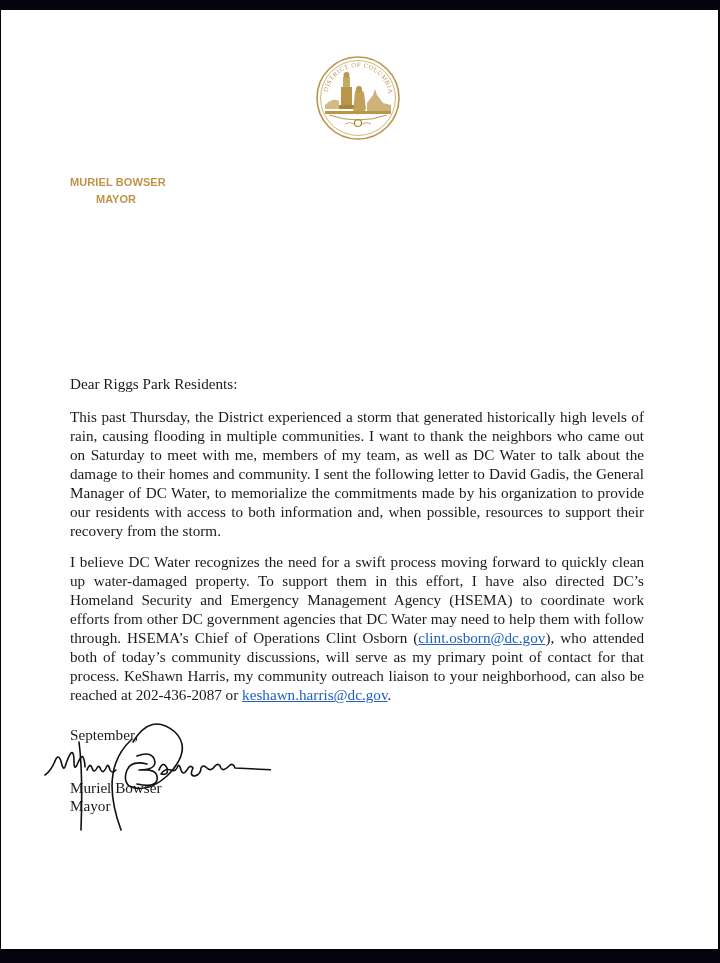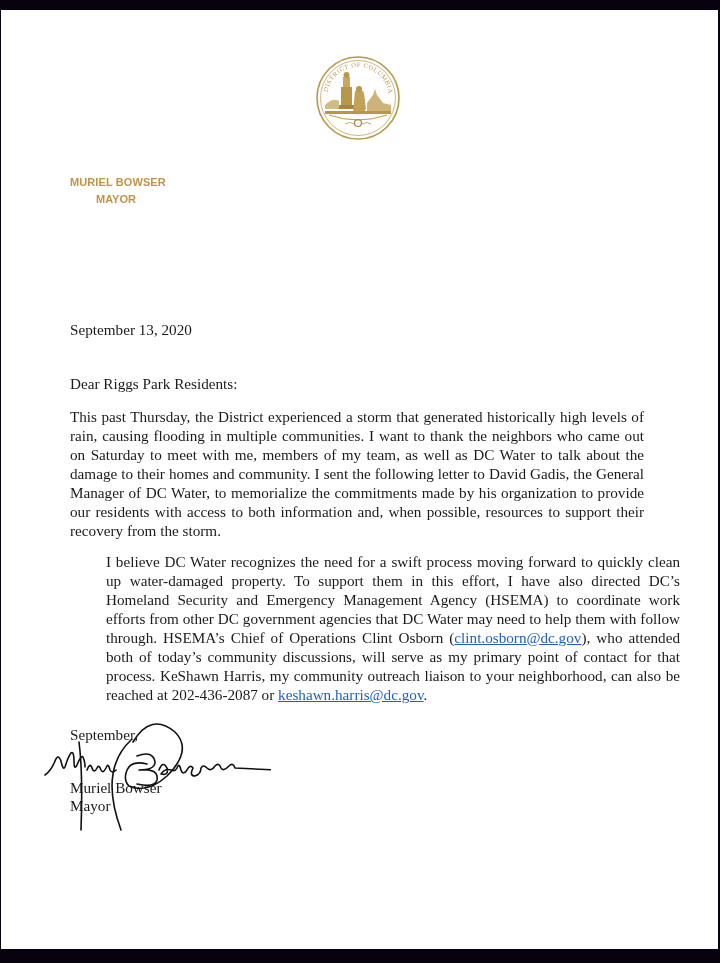--- a/index.html
+++ b/index.html
@@ -26,21 +26,21 @@
       color: #c09447;
     }
     .text {
       position: absolute; left: 69px; width: 574px;
       font-size: 15.2px; line-height: 19px; color: #1a1a1a;
     }
     .date { top: 310px; }
     .salutation { top: 364px; }
     .para { text-align: justify; }
     .p1 { top: 397px; }
-    .p2 { top: 542px; margin-left: 36px; }
+    .p2 { top: 542px; }
     a.email { color: #1f5fbf; text-decoration: underline; }
     .closing { top: 715px; }
     .sign-name { top: 768px; }
     .sign-title { top: 786px; }
     .signature {
       position: absolute; left: 40px; top: 700px; width: 230px; height: 125px;
       pointer-events: none;
     }
   </style>
 </head>
@@ -70,21 +70,20 @@
     <path d="M52 48 l6 -8 l2 -6 l2 6 l6 8 l8 2 l0 6 l-24 0 z" fill="#cdb27a"></path>
     <rect x="10" y="56" width="66" height="3" fill="#b8974a"></rect>
     <path d="M14 60 q29 10 58 0" fill="none" stroke="#b8974a" stroke-width="1"></path>
     <circle cx="43" cy="68" r="3.5" fill="none" stroke="#a8853a" stroke-width="1.2"></circle>
     <path d="M30 69 q5 -3 9 0 M47 69 q5 -3 9 0" fill="none" stroke="#b8974a" stroke-width="0.8"></path>
   </svg>
 
   <div class="letterhead-name">MURIEL BOWSER</div>
   <div class="letterhead-title">MAYOR</div>
 
-  <div class="text date">September 13, 2020</div>
   <div class="text salutation">Dear Riggs Park Residents:</div>
 
   <div class="text para p1">This past Thursday, the District experienced a storm that generated historically high levels of rain, causing flooding in multiple communities. I want to thank the neighbors who came out on Saturday to meet with me, members of my team, as well as DC Water to talk about the damage to their homes and community.  I sent the following letter to David Gadis, the General Manager of DC Water, to memorialize the commitments made by his organization to provide our residents with access to both information and, when possible, resources to support their recovery from the storm.</div>
 
   <div class="text para p2"><span>I believe DC Water recognizes the need for a swift process moving forward to quickly clean up water-damaged property. To support them in this effort, I have also directed DC’s Homeland Security and Emergency Management Agency (HSEMA) to coordinate work efforts from other DC government agencies that DC Water may need to help them with follow through. HSEMA’s Chief of Operations Clint Osborn (</span><a class="email">clint.osborn@dc.gov</a><span>), who attended both of today’s community discussions, will serve as my primary point of contact for that process.  KeShawn Harris, my community outreach liaison to your neighborhood, can also be reached at 202-436-2087 or </span><a class="email">keshawn.harris@dc.gov</a><span>.</span></div>
 
   <div class="text closing">September,</div>
   <div class="text sign-name">Muriel Bowser</div>
   <div class="text sign-title">Mayor</div>
 

